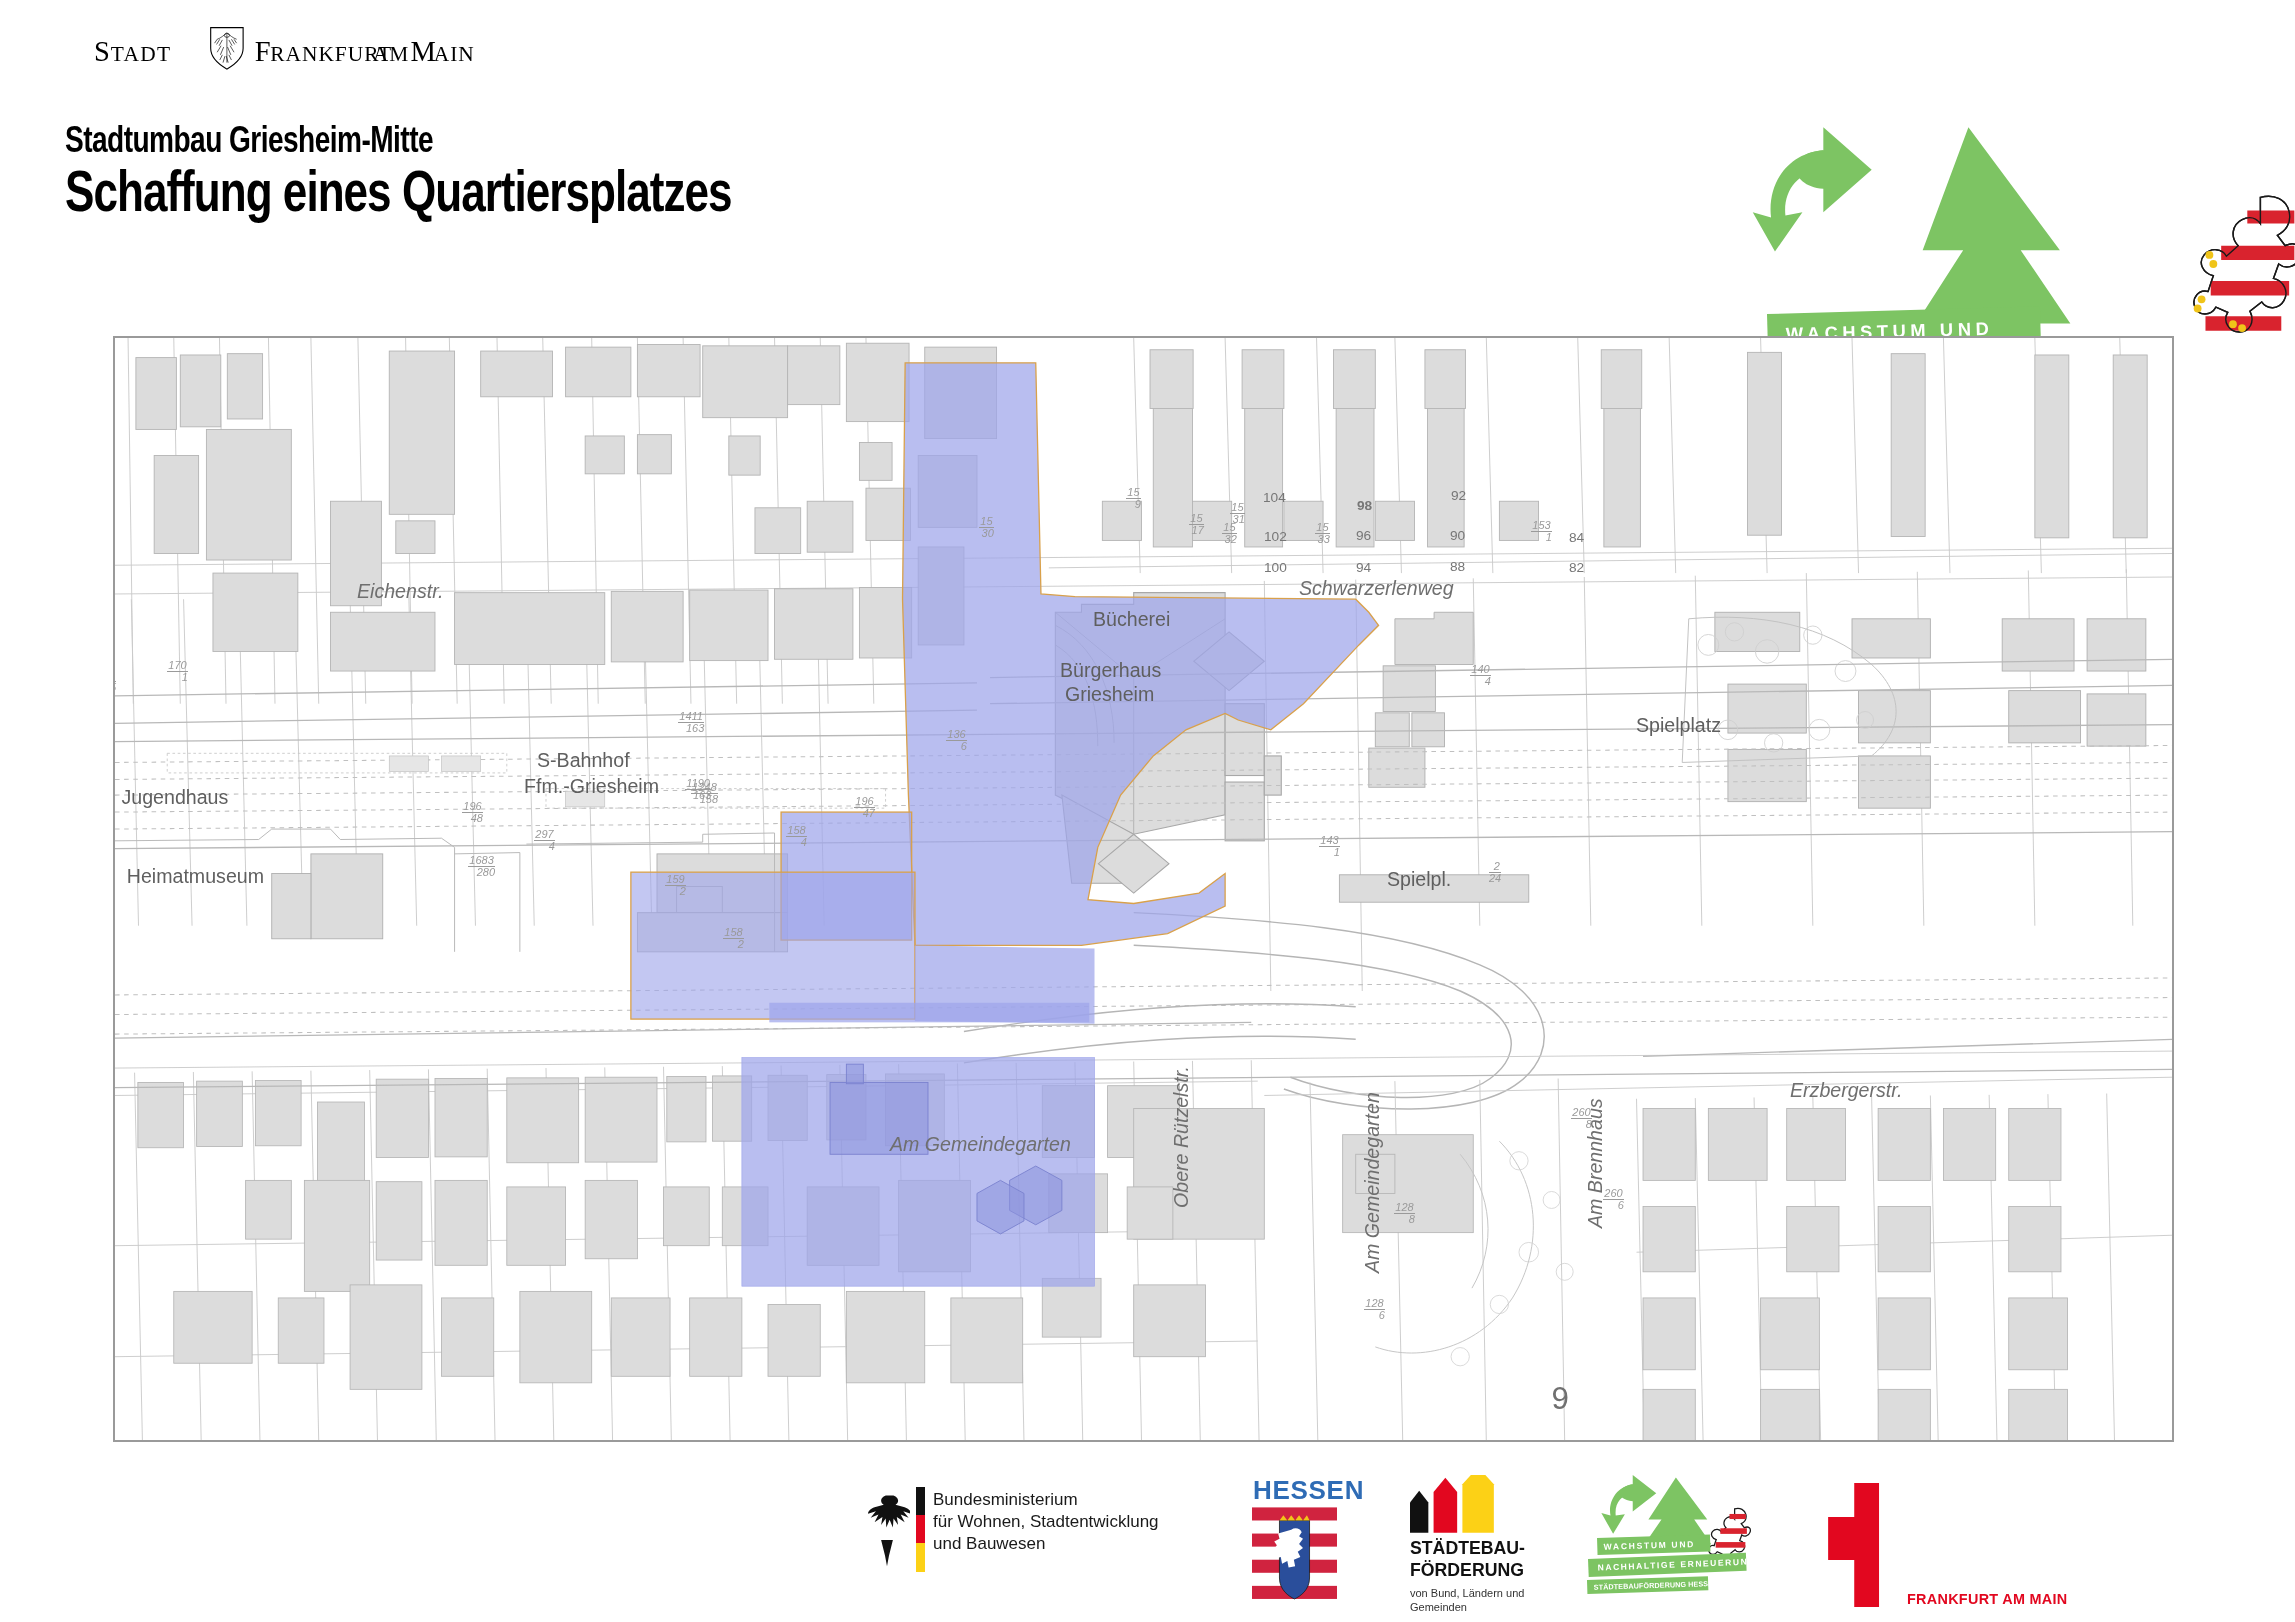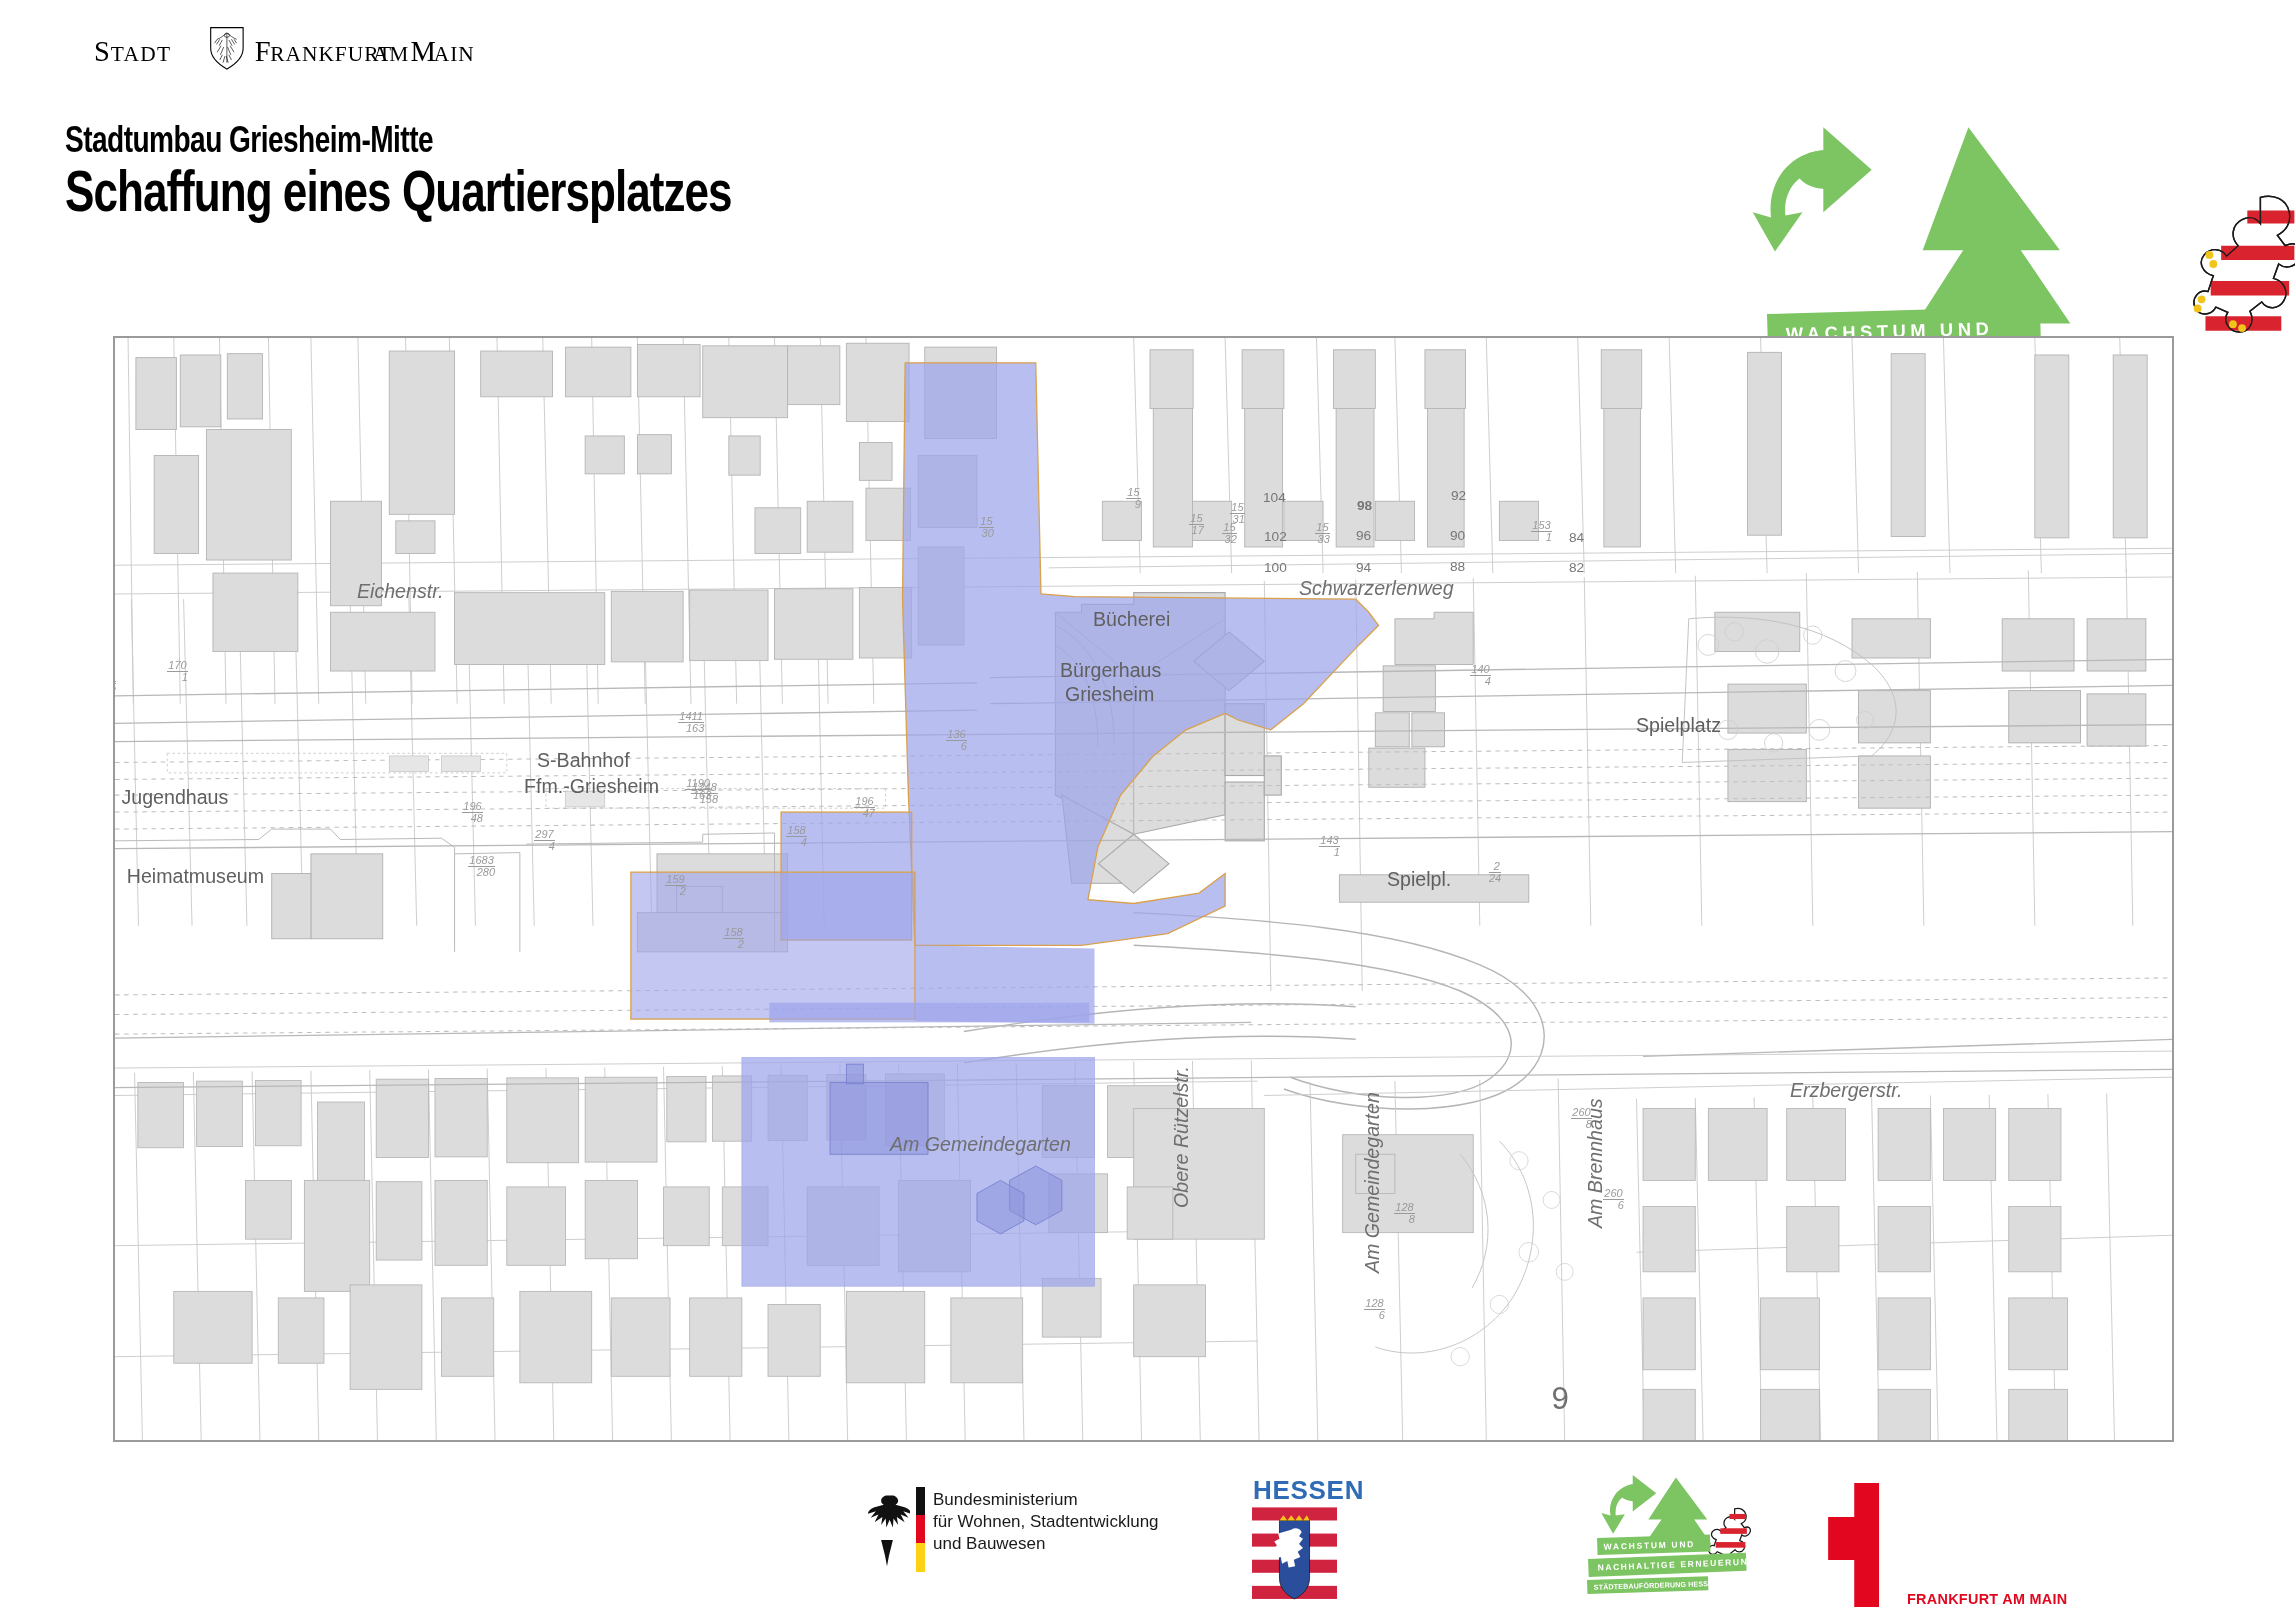--- a/index.html
+++ b/index.html
@@ -711,20 +711,35 @@
       <path d="M42 22 h46 v88 c0 18 -14 28 -23 32 c-9 -4 -23 -14 -23 -32 z" fill="#2a4e9b" stroke="#1a1a1a" stroke-width="1.2"></path>
       <g fill="#fff">
         <path d="M60 36 c6 -4 14 -2 16 4 l-4 6 l6 4 l-6 8 l6 6 l-8 6 l4 8 l-10 4 l2 10 l-10 2 l-2 -10 l-8 4 l-2 -10 l-8 2 l2 -10 l-6 -2 l6 -8 l-4 -6 l8 -4 l-2 -8 z"></path>
       </g>
       <g fill="#f0c419">
         <path d="M42 22 l6 -8 l6 8 l6 -8 l6 8 l6 -8 l6 8 l6 -8 l4 8 z"></path>
       </g>
     </svg>
   </div>
 
+  <div class="flogo" style="left:1410px;width:183px;height:137px;">
+    <svg width="131" height="59" viewBox="0 0 200 90" style="position:absolute;left:0;top:0;">
+      <path d="M0 88 L0 42 L14 24 L28 42 L28 88 Z" fill="#111"></path>
+      <path d="M36 88 L36 26 L54 4 L72 26 L72 88 Z" fill="#e2071f"></path>
+      <path d="M80 88 L80 14 L104 -12 L128 14 L128 88 Z" fill="#fcd116"></path>
+    </svg>
+    <div class="stf-text">
+      <div>STÄDTEBAU-</div>
+      <div>FÖRDERUNG</div>
+    </div>
+    <div class="stf-sub">
+      <div>von Bund, Ländern und</div>
+      <div>Gemeinden</div>
+    </div>
+  </div>
 
   <div class="flogo" style="left:1596px;width:190px;height:137px;">
     <svg width="131" height="85" viewBox="0 0 200 130" style="position:absolute;left:0;top:0;">
       <g fill="#7dc463">
         <path d="M56 14 C30 18 18 42 22 62 L8 58 L26 90 L44 60 L30 62 C28 44 38 30 56 28 Z"></path>
         <path d="M56 14 L56 0 L92 28 L56 56 L56 40 C42 39 36 32 36 28 C36 22 44 16 56 14 Z"></path>
       </g>
       <path d="M122 4 L170 68 L150 68 L176 106 L74 106 L100 68 L80 68 Z" fill="#7dc463"></path>
     </svg>
     <svg width="46" height="72" viewBox="0 0 180 280" style="position:absolute;left:110px;top:27.5px;">

